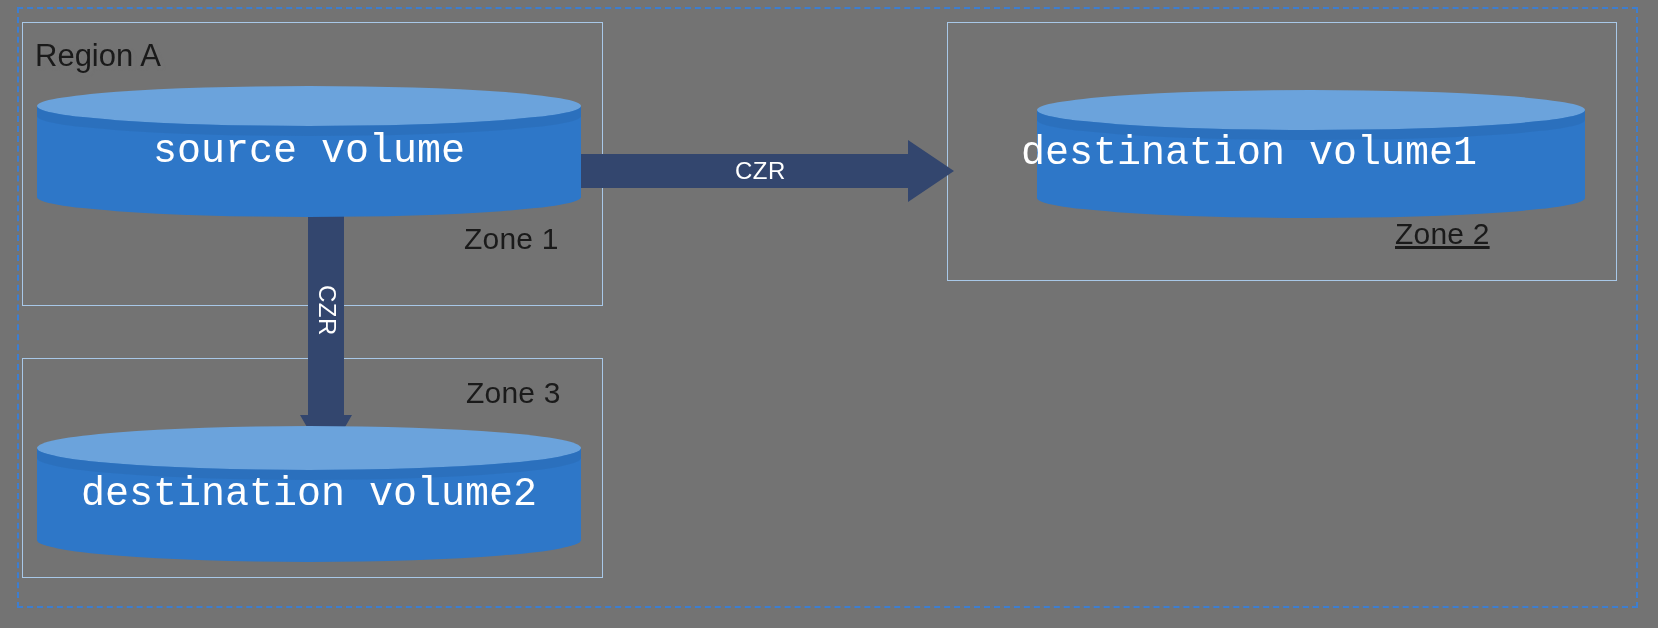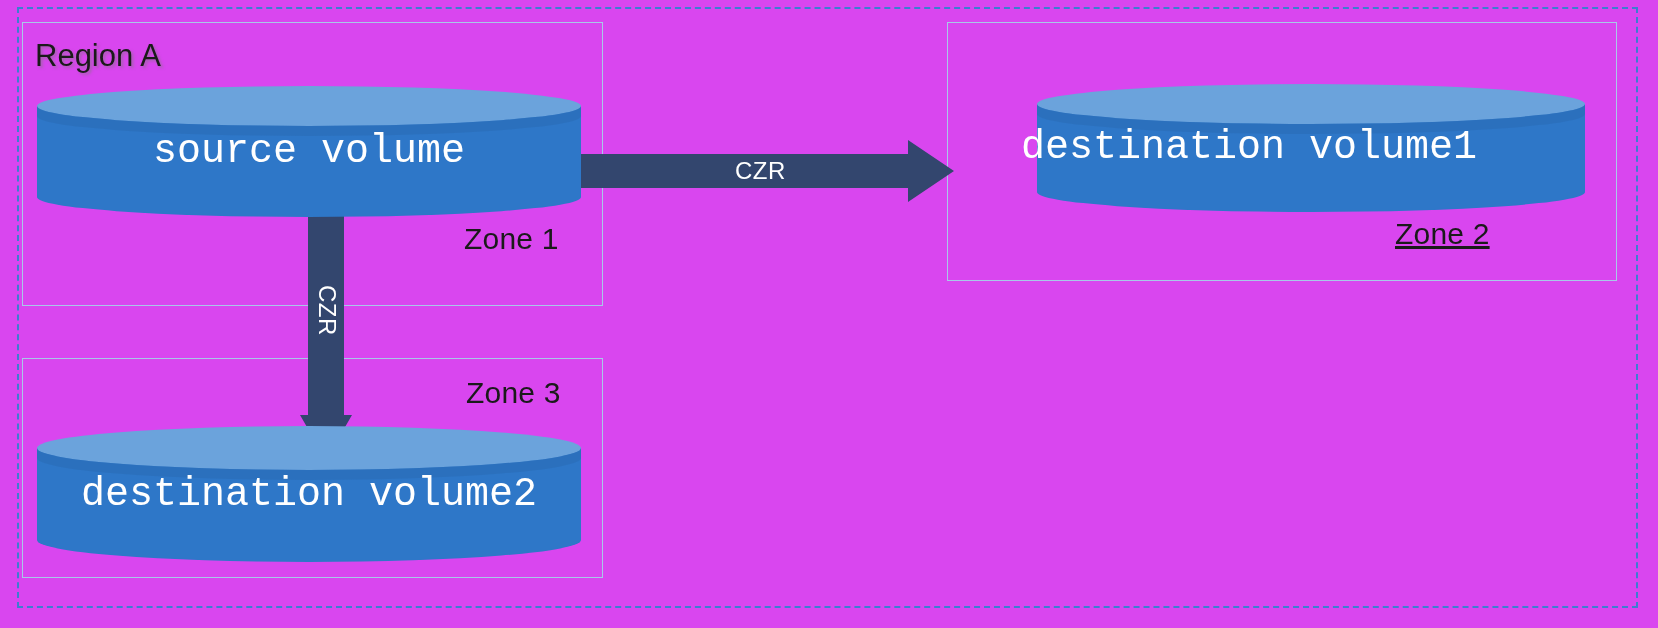--- a/index.html
+++ b/index.html
@@ -4,21 +4,21 @@
 <style>
   html, body {
     margin: 0;
     padding: 0;
     background: #ffffff;
   }
   #canvas {
     position: relative;
     width: 1658px;
     height: 628px;
-    background: #d946ef;
+    background: #737373;
     font-family: "Liberation Sans", sans-serif;
     overflow: hidden;
   }
 
   
   .region-outline {
     position: absolute;
     left: 17px;
     top: 7px;
     width: 1621px;
@@ -73,21 +73,21 @@
     text-align: center;
     color: #ffffff;
     font-size: 40px;
     white-space: nowrap;
     pointer-events: none;
     font-family: Liberation Mono, monospace;
   }
 
   #cyl-source       { left: 37px;  top: 86px; width: 544px; height: 131px; }
   #cyl-source .cyl-label       { top: 43px; }
-  #cyl-dest1        { left: 1009px; top: 84px; width: 452px; height: 128px; padding-left: 28px; }
+  #cyl-dest1        { left: 1009px; top: 90px; width: 452px; height: 128px; padding-left: 28px; }
   #cyl-dest1 .cyl-label        { top: 41px; }
   #cyl-dest2        { left: 37px;  top: 426px; width: 544px; height: 136px; }
   #cyl-dest2 .cyl-label        { top: 46px; }
 
   
   .arrow { position: absolute; }
   .arrow svg { display: block; }
 
   #arrow-horizontal { left: 568px; top: 140px; width: 386px; height: 62px; }
   #arrow-vertical   { left: 300px; top: 210px; width: 52px;  height: 250px; }

